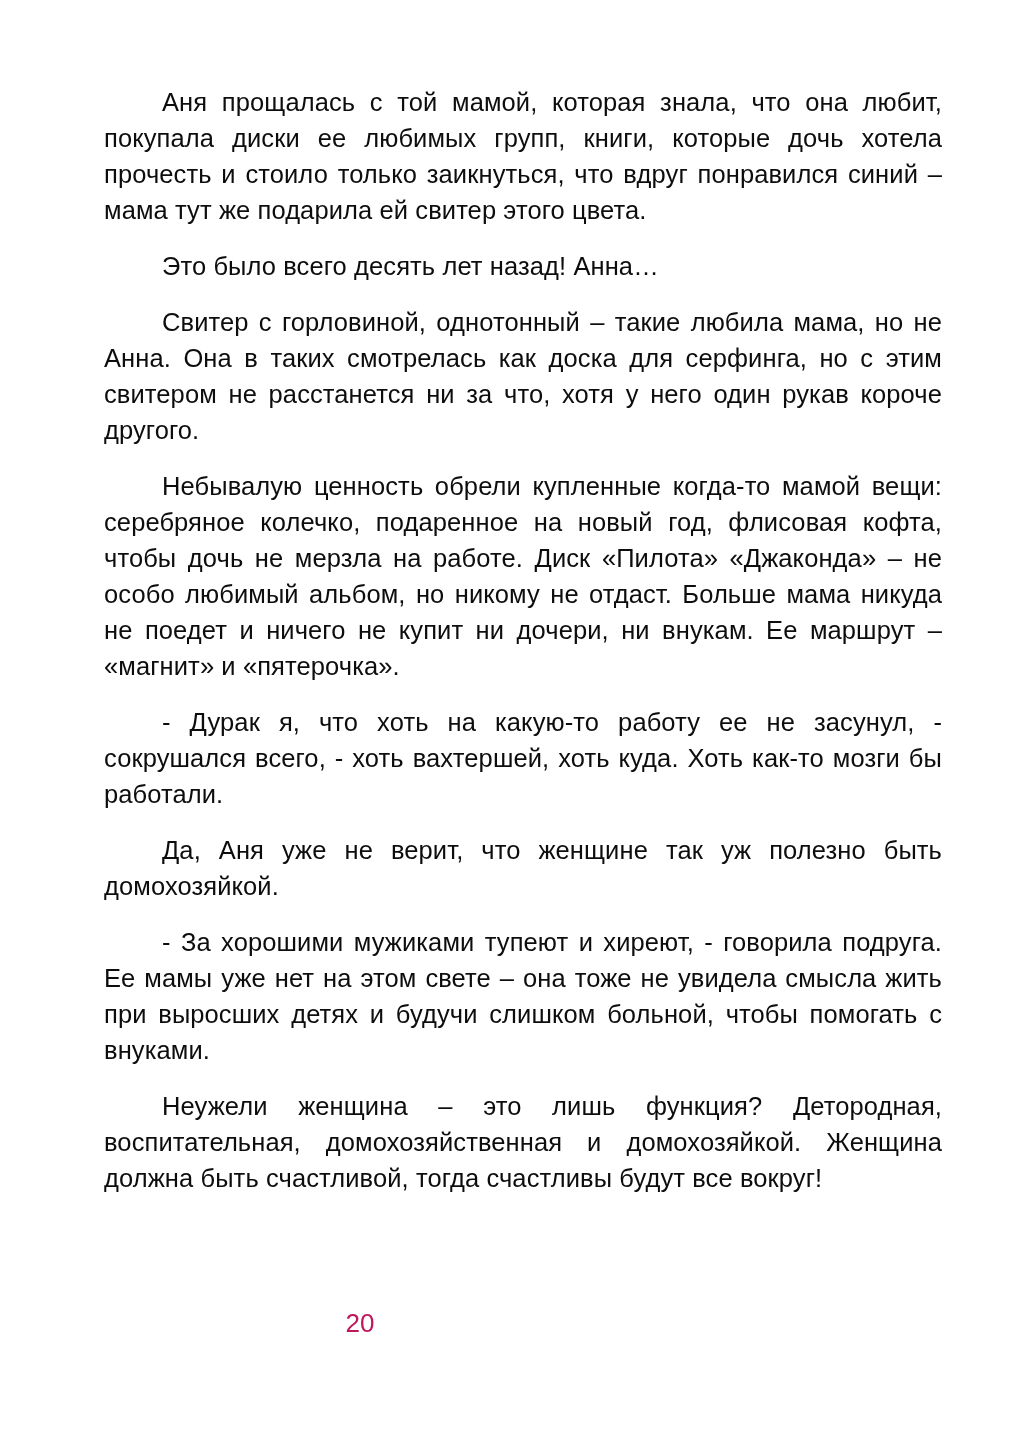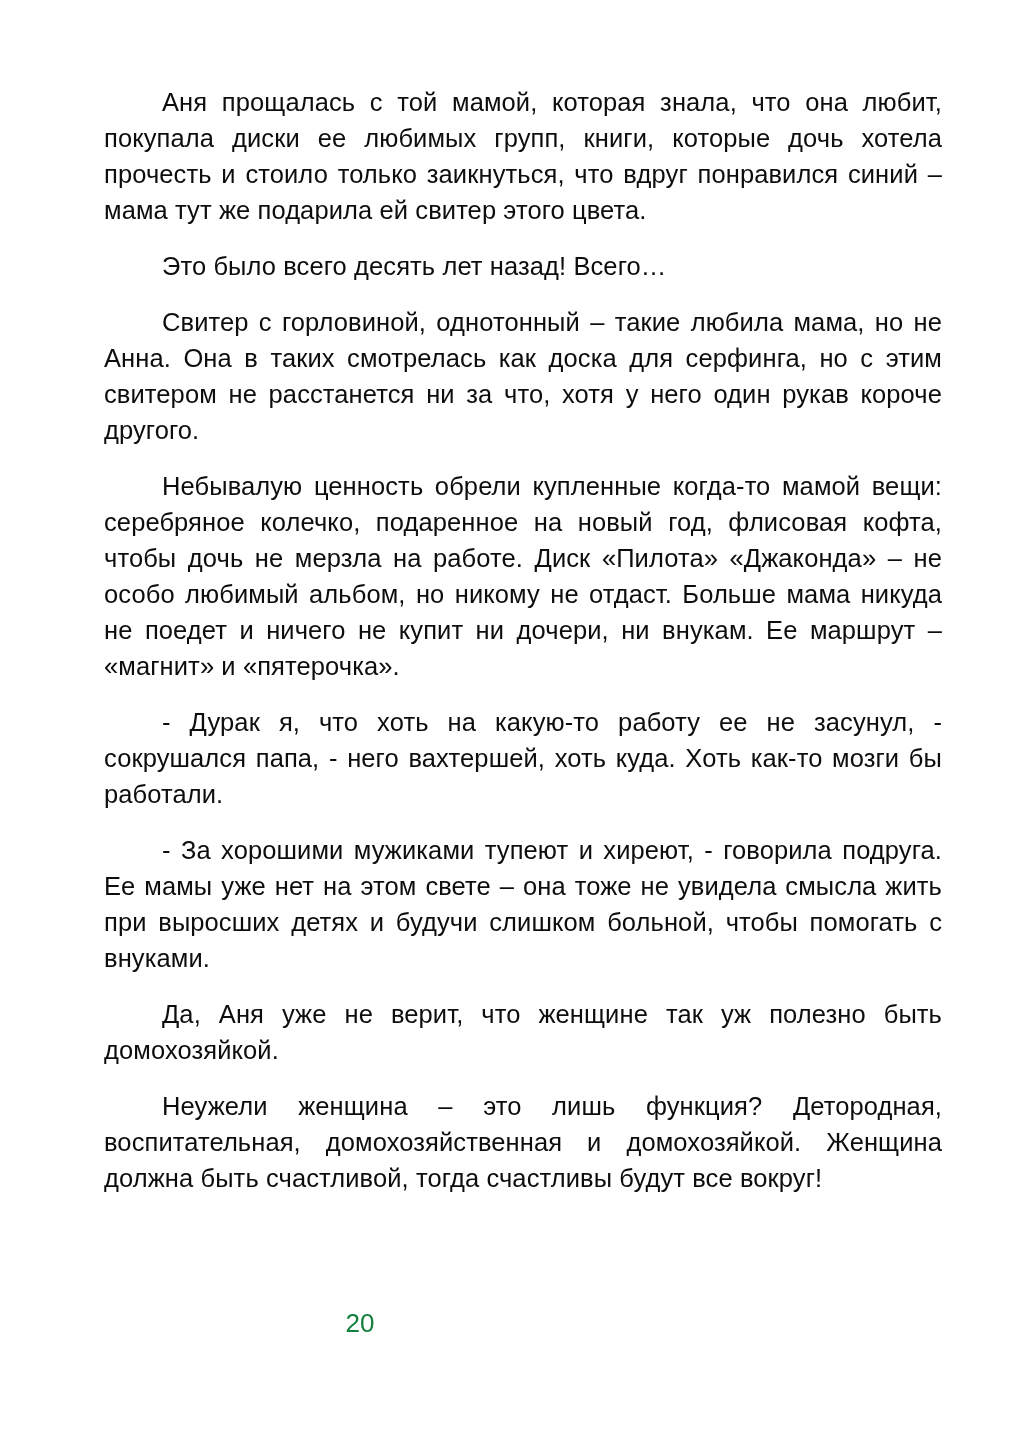--- a/index.html
+++ b/index.html
@@ -49,44 +49,44 @@
 
   .page-number {
     position: absolute;
     left: 0;
     top: 1306px;
     width: 720px;
     text-align: center;
     font-size: 26px;
     line-height: 34px;
     font-family: "Liberation Sans", "DejaVu Sans", sans-serif;
-    color: #15803d;
+    color: #be185d;
   }
 </style>
 </head>
 <body>
 
 <div class="page">
 
   <div class="text-column">
 
     <p class="para">Аня прощалась с той мамой, которая знала, что она любит, покупала диски ее любимых групп, книги, которые дочь хотела прочесть и стоило только заикнуться, что вдруг понравился синий – мама тут же подарила ей свитер этого цвета.</p>
 
 
-    <p class="para">Это было всего десять лет назад! Всего…</p>
+    <p class="para">Это было всего десять лет назад! Анна…</p>
 
     <p class="para">Свитер с горловиной, однотонный – такие любила мама, но не Анна. Она в таких смотрелась как доска для серфинга, но с этим свитером не расстанется ни за что, хотя у него один рукав короче другого.</p>
 
     <p class="para">Небывалую ценность обрели купленные когда-то мамой вещи: серебряное колечко, подаренное на новый год, флисовая кофта, чтобы дочь не мерзла на работе. Диск «Пилота» «Джаконда» – не особо любимый альбом, но никому не отдаст. Больше мама никуда не поедет и ничего не купит ни дочери, ни внукам. Ее маршрут – «магнит» и «пятерочка».</p>
 
-    <p class="para">- Дурак я, что хоть на какую-то работу ее не засунул, - сокрушался папа, - него вахтершей, хоть куда. Хоть как-то мозги бы работали.</p>
+    <p class="para">- Дурак я, что хоть на какую-то работу ее не засунул, - сокрушался всего, - хоть вахтершей, хоть куда. Хоть как-то мозги бы работали.</p>
+
+    <p class="para">Да, Аня уже не верит, что женщине так уж полезно быть домохозяйкой.</p>
 
     <p class="para">- За хорошими мужиками тупеют и хиреют, - говорила подруга. Ее мамы уже нет на этом свете – она тоже не увидела смысла жить при выросших детях и будучи слишком больной, чтобы помогать с внуками.</p>
-
-    <p class="para">Да, Аня уже не верит, что женщине так уж полезно быть домохозяйкой.</p>
 
     <p class="para">Неужели женщина – это лишь функция? Детородная, воспитательная, домохозяйственная и домохозяйкой. Женщина должна быть счастливой, тогда счастливы будут все вокруг!</p>
 
   </div>
 
   <div class="page-number">20</div>
 
 </div>
 
 </body></html>

